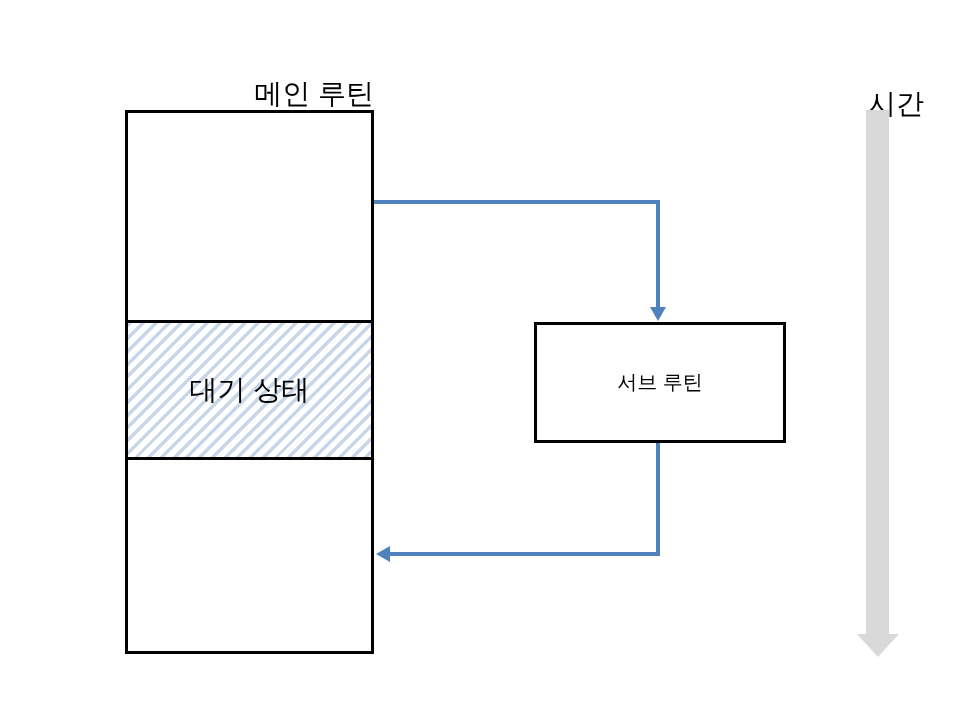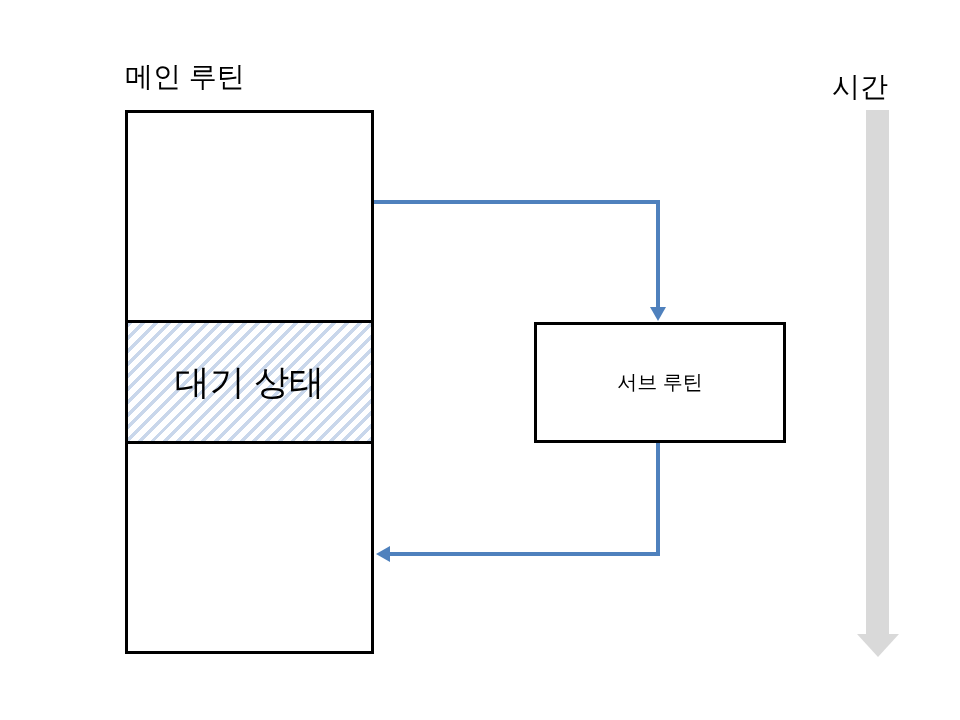--- a/index.html
+++ b/index.html
@@ -19,48 +19,49 @@
     background: var(--background);
     font-family: "Liberation Sans", "DejaVu Sans", sans-serif;
     color: var(--text-color);
     overflow: hidden;
   }
   .label {
     position: absolute;
     font-size: 28px;
     line-height: 30px;
     white-space: nowrap;
-    text-align: left;
+    text-align: right;
+    margin-top: 17px;
   }
   .main-label { left: 125px; top: 62px; width: 249px; }
   .time-label { left: 832px; top: 72px; width: 92px; }
 
   .main-box {
     position: absolute;
     left: 125px; top: 110px;
     width: 249px; height: 544px;
     box-sizing: border-box;
     border: 3px solid var(--box-border);
     background: var(--background);
   }
   .wait-band {
     position: absolute;
     left: 125px; top: 320px;
-    width: 249px; height: 124px;
+    width: 249px; height: 140px;
     box-sizing: border-box;
     border: 3px solid var(--box-border);
     background: repeating-linear-gradient(
       135deg,
       var(--hatch-blue) 0px, var(--hatch-blue) 3.5px,
       var(--background) 3.5px, var(--background) 9px
     );
     display: flex;
     align-items: center;
     justify-content: center;
-    font-size: 35px;
+    font-size: 28px;
   }
   .sub-box {
     position: absolute;
     left: 534px; top: 322px;
     width: 252px; height: 121px;
     box-sizing: border-box;
     border: 3px solid var(--box-border);
     background: var(--background);
     display: flex;
     align-items: center;

